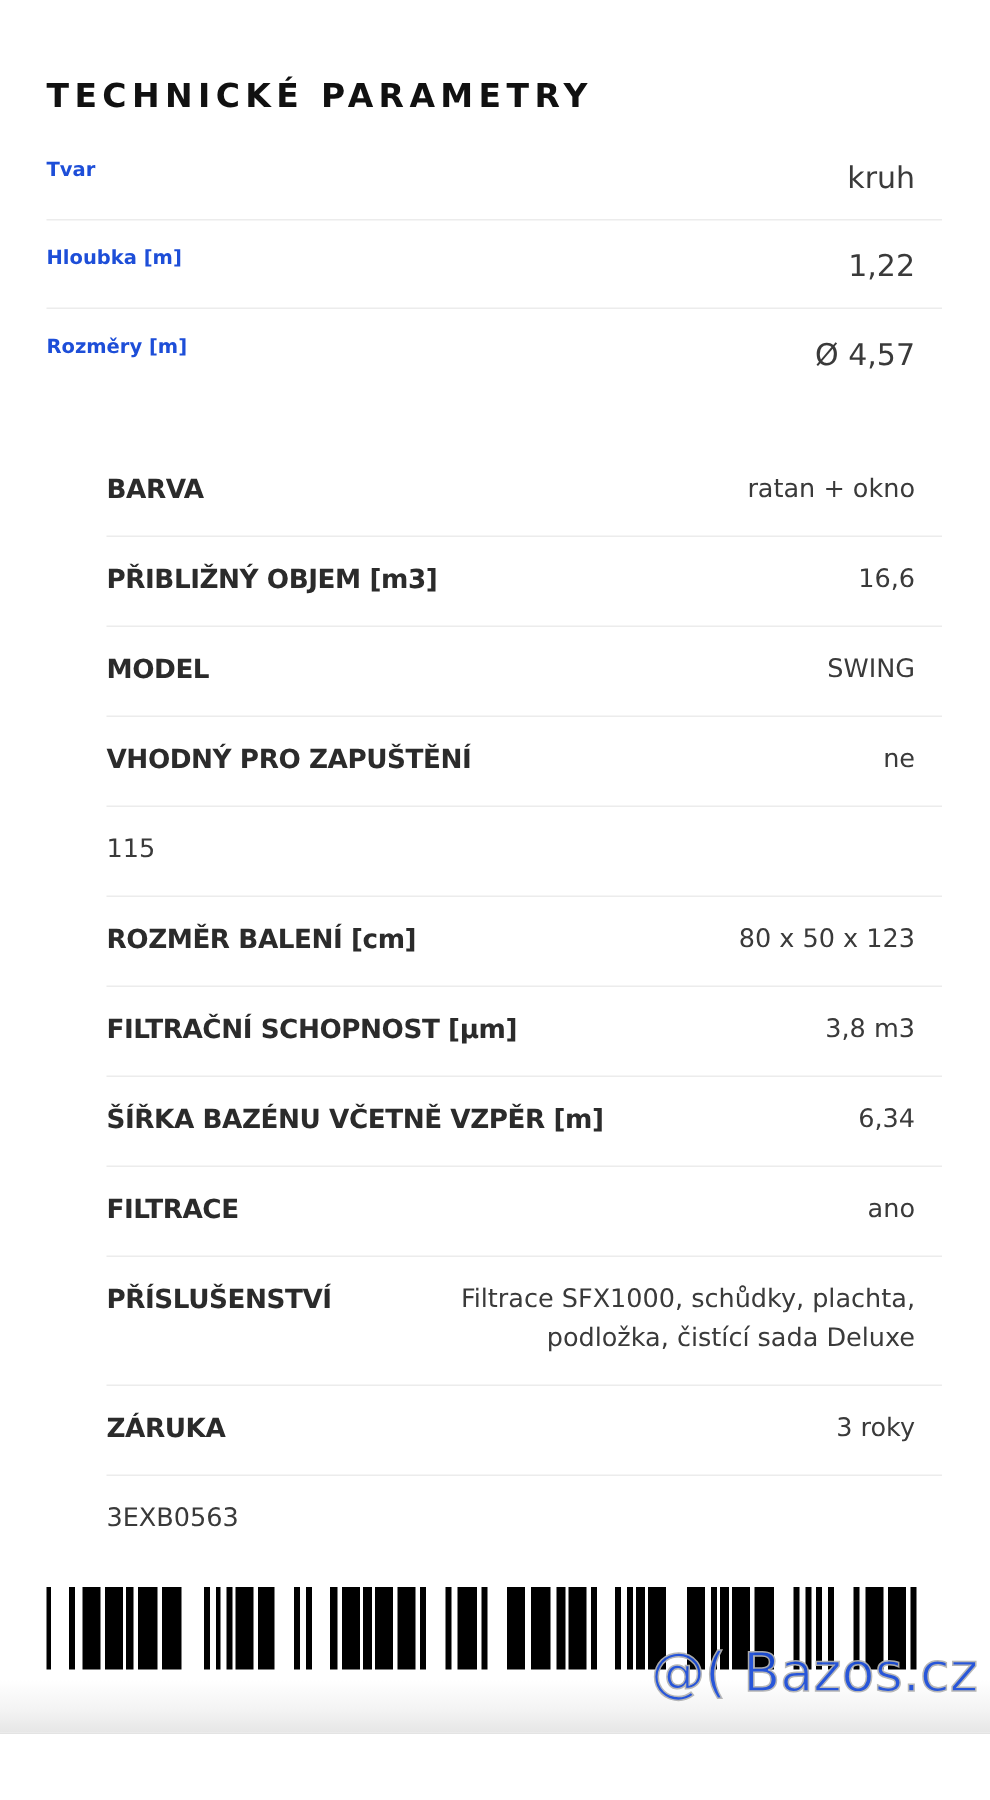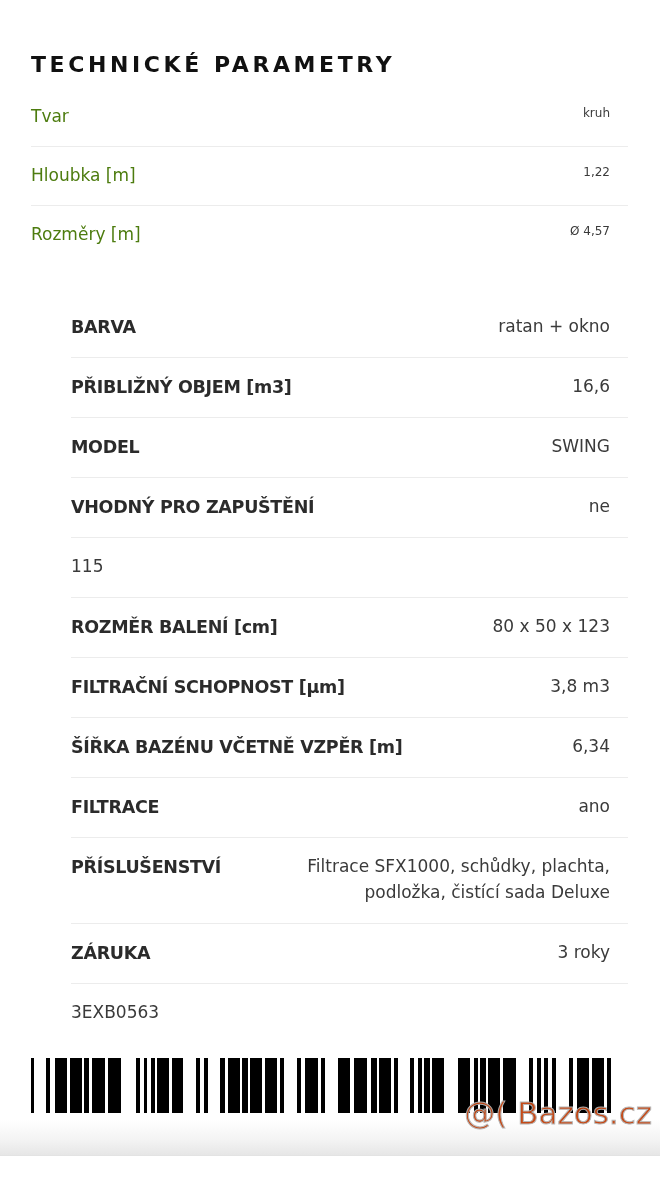--- a/index.html
+++ b/index.html
@@ -12,42 +12,42 @@
       font-size: 22px; letter-spacing: 3.6px; color: #111;
     }
     .section { position: absolute; left: 31px; width: 597px; }
     .row {
       display: flex; justify-content: space-between; align-items: flex-start;
       border-bottom: 1px solid #ececec; padding-right: 18px;
     }
     .row:last-child { border-bottom: none; }
     .sec1 { top: 88px; }
     .sec1 .row { height: 59px; padding-top: 18px; }
-    .sec1 .label { font-size: 17px; color: #4d7c0f; font-weight: normal; }
-    .sec1 .value { font-size: 12px; color: #3a3a3a; text-align: right; }
+    .sec1 .label { font-size: 13px; color: #1d4ed8; font-weight: bold; }
+    .sec1 .value { font-size: 20px; color: #3a3a3a; text-align: right; }
     .sec2 { top: 298px; }
     .sec2 .row { min-height: 60px; padding-top: 19px; padding-bottom: 18px; margin-left: 40px; }
     .sec2 .label { font-size: 17.5px; font-weight: bold; color: #2b2b2b; white-space: nowrap; letter-spacing: -0.3px; }
     .sec2 .value { font-size: 17px; color: #3a3a3a; text-align: right; line-height: 26px; margin-top: -4px; }
     .sec2 .value.multi { max-width: 400px; }
     .barcode {
       position: absolute; left: 31px; top: 1058px; width: 580px; height: 55px;
       display: flex; align-items: stretch;
     }
     .barcode span { display: block; height: 100%; }
     .shadow {
       position: absolute; left: 0; top: 1120px; width: 660px; height: 36px;
       background: linear-gradient(to bottom, #ffffff 0%, #f4f4f4 55%, #e6e6e6 100%);
       border-bottom: 1px solid #e3e3e3;
     }
     .footer { position: absolute; left: 0; top: 1156px; width: 660px; height: 44px; background: #fff; }
     .watermark {
       position: absolute; right: 8px; top: 1095px;
-      font-family: "DejaVu Sans", sans-serif; font-size: 31px; letter-spacing: 0px;
-      color: #c2410c; -webkit-text-stroke: 1px #b4b4b4; opacity: 0.95;
+      font-family: "DejaVu Sans", sans-serif; font-size: 36px; letter-spacing: 0px;
+      color: #1d4ed8; -webkit-text-stroke: 1px #b4b4b4; opacity: 0.95;
     }
   </style>
 </head>
 <body>
 
 <div class="page">
   <h2 class="title">TECHNICKÉ PARAMETRY</h2>
 
   <div class="section sec1">
     <div class="row">

